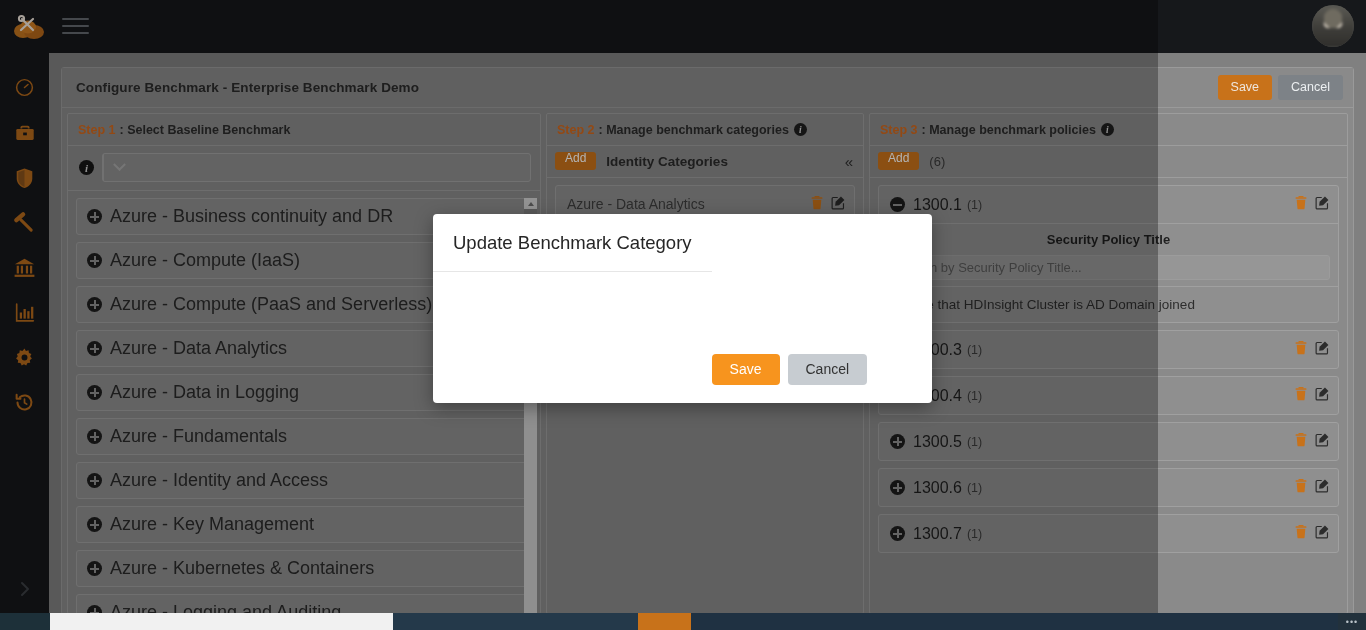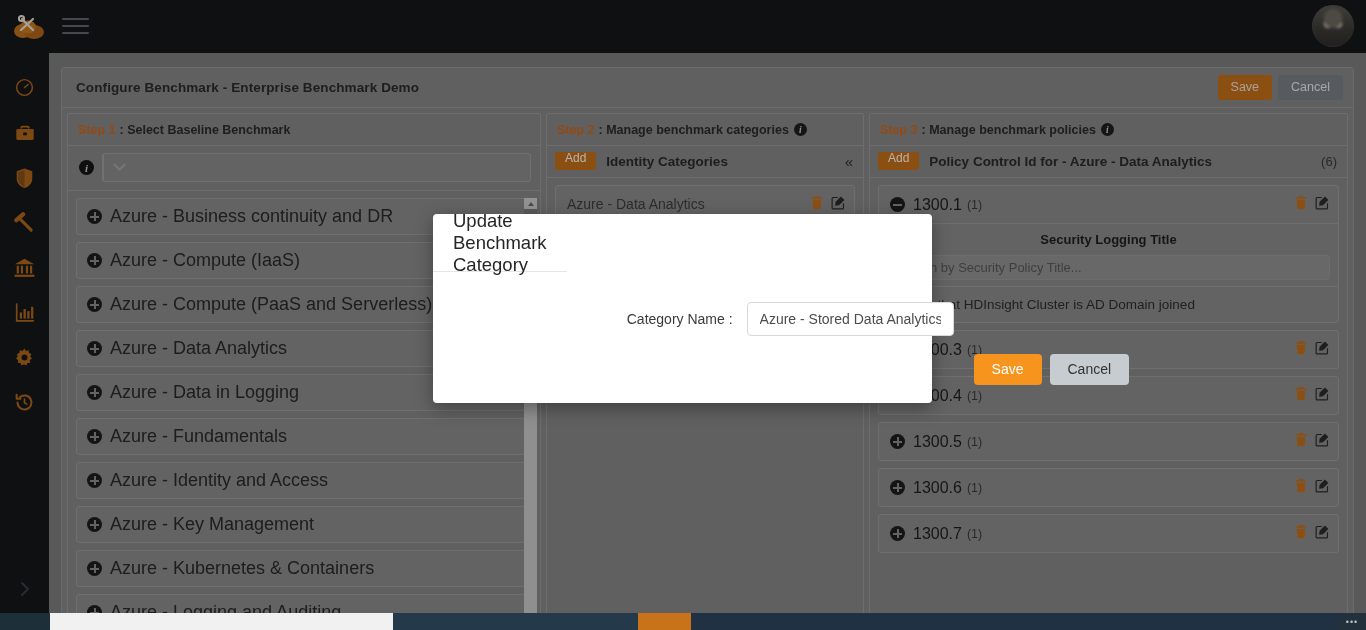--- a/index.html
+++ b/index.html
@@ -4,21 +4,21 @@
 <style>
   * { box-sizing: border-box; margin: 0; padding: 0; }
   html, body {
     width: 1366px; height: 630px;
     overflow: hidden;
     font-family: "Liberation Sans", sans-serif;
     background: #8a8a8a;
   }
 
   
-  #app { position: relative; width: 1366px; height: 630px; }
+  #app { position: relative; width: 1158px; height: 630px; }
 
   
   .topbar {
     position: absolute; top: 0; left: 0; width: 1366px; height: 53px;
     background: #16181b; z-index: 30;
   }
   .logo-wrap {
     position: absolute; left: 8px; top: 6px; width: 42px; height: 42px;
     display: flex; align-items: center; justify-content: center;
   }
@@ -531,21 +531,20 @@
 
         <div class="col col-3">
           <div class="col-head">
             <span class="step-label">Step 3</span>
             <span style="margin-left:4px">: Manage benchmark policies</span>
             <span class="info-dot">i</span>
           </div>
 
           <div class="subhead">
             <button class="btn-add">Add</button>
-            <span class="subhead-title">Policy Control Id for - Azure - Data Analytics</span>
             <span class="count-badge">(6)</span>
           </div>
 
           <div class="pol-list">
 
             <div class="pol-item">
               <div class="pol-row">
                 <span class="plus-icon minus-icon"></span>
                 <span class="pol-id">1300.1</span>
                 <span class="pol-cnt">(1)</span>
@@ -560,21 +559,21 @@
                   </span>
                   <span class="ico-edit">
                     <svg width="15" height="15" viewBox="0 0 16 16" fill="none" stroke="#2c2c2c" stroke-width="1.25">
                       <path d="M13.3 8.8v5a1 1 0 0 1-1 1H2.2a1 1 0 0 1-1-1V3.7a1 1 0 0 1 1-1h5"></path>
                       <path d="M10.6 1.6l3.7 3.7-5.7 5.7-4.2.5.5-4.2z" fill="#2c2c2c" stroke="none"></path>
                     </svg>
                   </span>
                 </span>
               </div>
               <div class="pol-body">
-                <div class="pol-th">Security Logging Title</div>
+                <div class="pol-th">Security Policy Title</div>
                 <div class="pol-search">
                   <input type="text" placeholder="Search by Security Policy Title..." style="">
                 </div>
                 <div class="pol-td">Ensure that HDInsight Cluster is AD Domain joined</div>
               </div>
             </div>
 
             <div class="pol-item">
               <div class="pol-row">
                 <span class="plus-icon"></span>
@@ -701,24 +700,20 @@
       </div>
     </div>
   </div>
 
   <div class="overlay"></div>
 
   <div class="modal">
     <div class="modal-head">
       <div class="modal-title">Update Benchmark Category</div>
     </div>
-    <div class="modal-body">
-      <div class="modal-label">Category Name :</div>
-      <input class="modal-input" type="text" value="Azure - Stored Data Analytics" style="">
-    </div>
     <div class="modal-foot">
       <button class="mbtn mbtn-save">Save</button>
       <button class="mbtn mbtn-cancel">Cancel</button>
     </div>
   </div>
 
   <div class="taskbar">
     <div class="tb-dark"></div>
     <div class="tb-white"></div>
     <div class="tb-a"></div>

